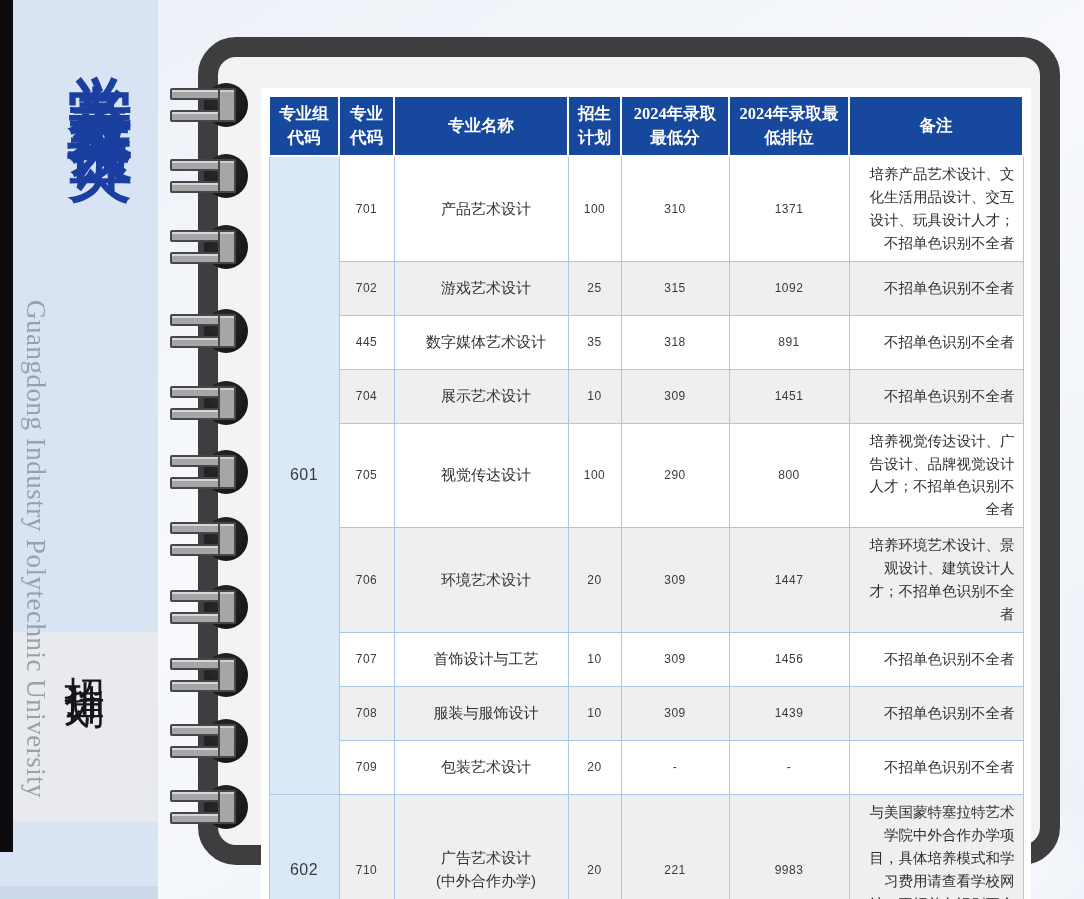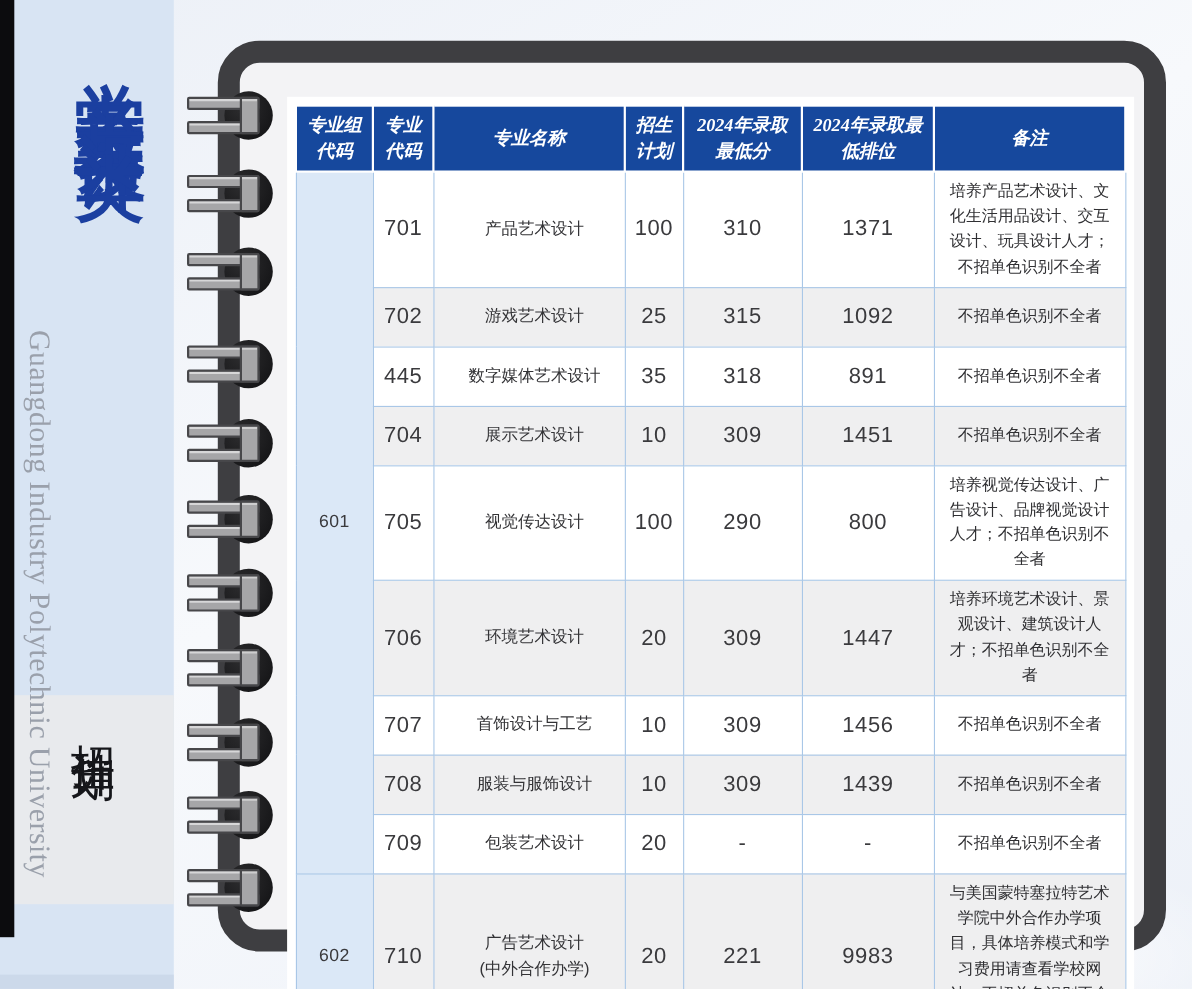--- a/index.html
+++ b/index.html
@@ -44,40 +44,40 @@
   .ring-bar{ position:absolute; left:0; width:66px; height:12px; background:#a6a6a8;
     border:2px solid #47474a; border-radius:2px; box-shadow:inset 0 2px 0 rgba(255,255,255,.55); }
   .ring-bar.top{ top:6px; } .ring-bar.bot{ bottom:6px; }
   .ring-conn{ position:absolute; left:48px; top:6px; width:18px; height:34px; background:#a6a6a8;
     border:2px solid #47474a; border-radius:2px; box-shadow:inset 0 2px 0 rgba(255,255,255,.45); }
   
   .table-wrap{ position:absolute; left:261px; top:88px; background:#ffffff; padding:7px; }
   table{ border-collapse:collapse; table-layout:fixed; width:754px; }
   col.c-group{width:70px} col.c-code{width:55px} col.c-name{width:174px}
   col.c-plan{width:53px} col.c-score{width:108px} col.c-rank{width:120px} col.c-remark{width:174px}
-  thead tr{ height:60px;font-style:italic; }
+  thead tr{ height:60px; }
   th{
     background:#16489d; color:#ffffff; border:2px solid #ffffff;
     font-family:"Liberation Serif","DejaVu Serif",serif; font-weight:700;
     font-size:16.5px; line-height:1.45; white-space:pre-line; text-align:center; vertical-align:middle;
   }
   td{
     border:1px solid #a9c7e7; text-align:center; vertical-align:middle;
     color:#333336; font-size:15px; padding:2px 4px;
   }
   tbody tr{ height:54px; }
   tbody tr:nth-child(1){ height:90px; }
   tbody tr:nth-child(5){ height:98px; }
   tbody tr:nth-child(6){ height:92px; }
   tbody tr:nth-child(10){ height:135px; }
   tbody tr:nth-child(odd) td{ background:#ffffff; }
   tbody tr:nth-child(even) td{ background:#efeff0; }
-  td.num{ font-size:20px; color:#3a3a3d; letter-spacing:.5px; }
+  td.num{ font-size:12px; color:#3a3a3d; letter-spacing:.5px; }
   td.name{ white-space:pre-line; line-height:1.5;padding-left:14px; }
-  td.remark{ font-size:14.5px; line-height:1.58; padding:6px 8px; color:#303033; }
+  td.remark{ font-size:14.5px; line-height:1.58; padding:6px 8px; color:#303033;text-align:right; }
   td.group-cell{ background:#dbe8f7 !important; font-size:16px; color:#3a3a3d; letter-spacing:.5px;margin-top:17px; }
 </style>
 </head>
 <body>
 
 <div class="stage">
 
   <aside class="sidebar">
     <div class="sidebar-band"></div>
     <div class="sidebar-bottom"></div>

